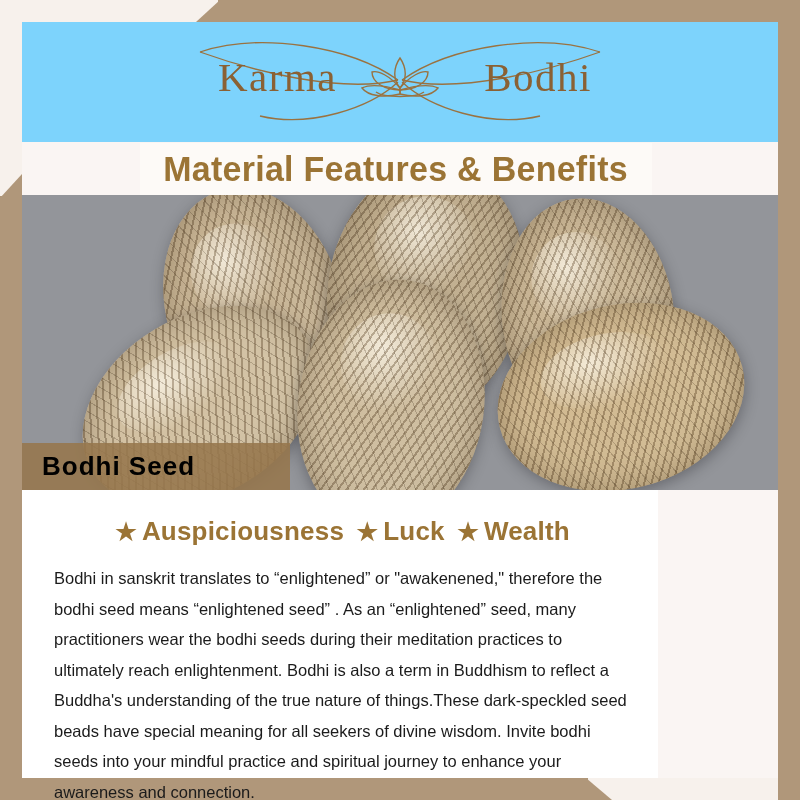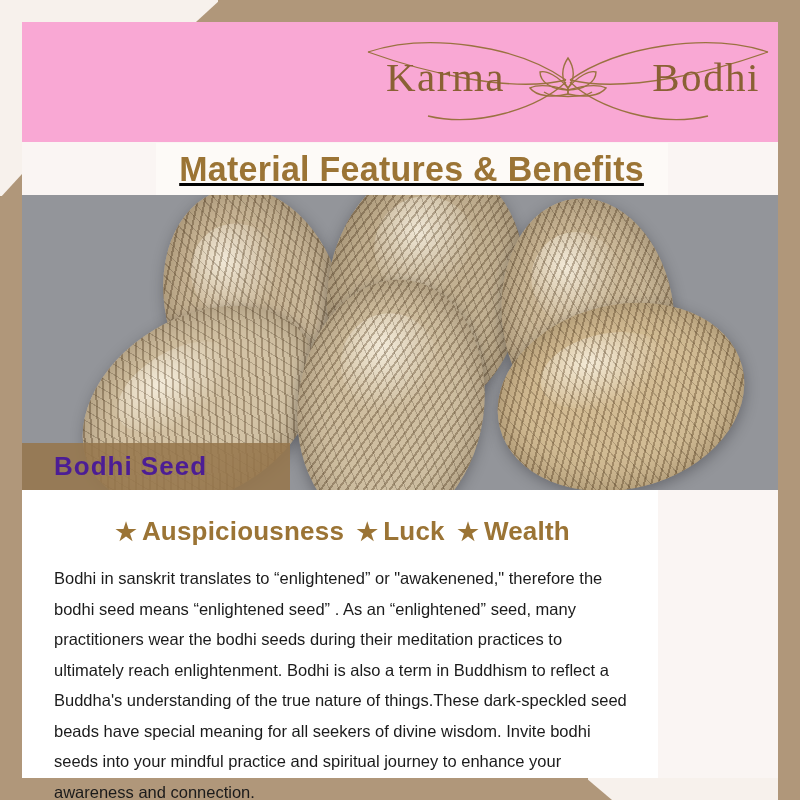--- a/index.html
+++ b/index.html
@@ -43,38 +43,38 @@
 
   
   #card{
     position:absolute;left:22px;top:22px;right:22px;bottom:22px;
     background:#faf5f3;
   }
 
   
   #header{
     position:absolute;left:0;top:0;width:756px;height:120px;
-    display:flex;align-items:center;justify-content:flex-end;
-    background:#f9a8d4;
+    display:flex;align-items:center;justify-content:center;
+    background:#7dd3fc;
   }
   #logo{position:relative;width:420px;height:92px;}
   #logo svg{position:absolute;left:0;top:0;}
   #logo-word-left,#logo-word-right{
     position:absolute;top:17px;
     font-family:"Liberation Serif", serif;
     font-size:41px;color:#8a6134;letter-spacing:1.5px;
   }
   #logo-word-left{left:28px;}
   #logo-word-right{right:18px;}
 
   
   #title-band{
-    position:absolute;left:134px;top:121px;width:512px;height:52px;
+    position:absolute;left:118px;top:121px;width:512px;height:52px;
     background:#fdfaf7;
-    display:flex;align-items:center;justify-content:center;text-decoration:underline;
+    display:flex;align-items:center;justify-content:center;
   }
   #title-text{
     font-family:"Liberation Sans Narrow","Liberation Sans",sans-serif;
     font-weight:bold;font-size:35px;color:#9b7435;
     letter-spacing:0.3px;white-space:nowrap;
     transform:scaleX(0.97);
   }
 
   
   #photo{
@@ -113,22 +113,22 @@
   #seed5{left:276px;top:84px;width:186px;height:252px;transform:rotate(8deg);background:#cfbfa2;}
   #seed6{left:474px;top:110px;width:250px;height:184px;transform:rotate(-14deg);background:#d2bc95;}
 
   
   #seed-banner{
     position:absolute;left:0;bottom:0;width:268px;height:47px;
     background:rgba(150,118,76,.88);
     display:flex;align-items:center;
   }
   #seed-banner-label{
-    color:#4c1d95;font-weight:bold;font-size:26px;
-    letter-spacing:1px;padding-left:32px;
+    color:#000000;font-weight:bold;font-size:26px;
+    letter-spacing:1px;padding-left:20px;
     font-family:"Liberation Sans",sans-serif;
   }
 
   
   #content{
     position:absolute;left:0;top:468px;width:636px;bottom:0;
     background:#ffffff;padding:0;
   }
   #benefits{
     text-align:center;margin-top:26px;

